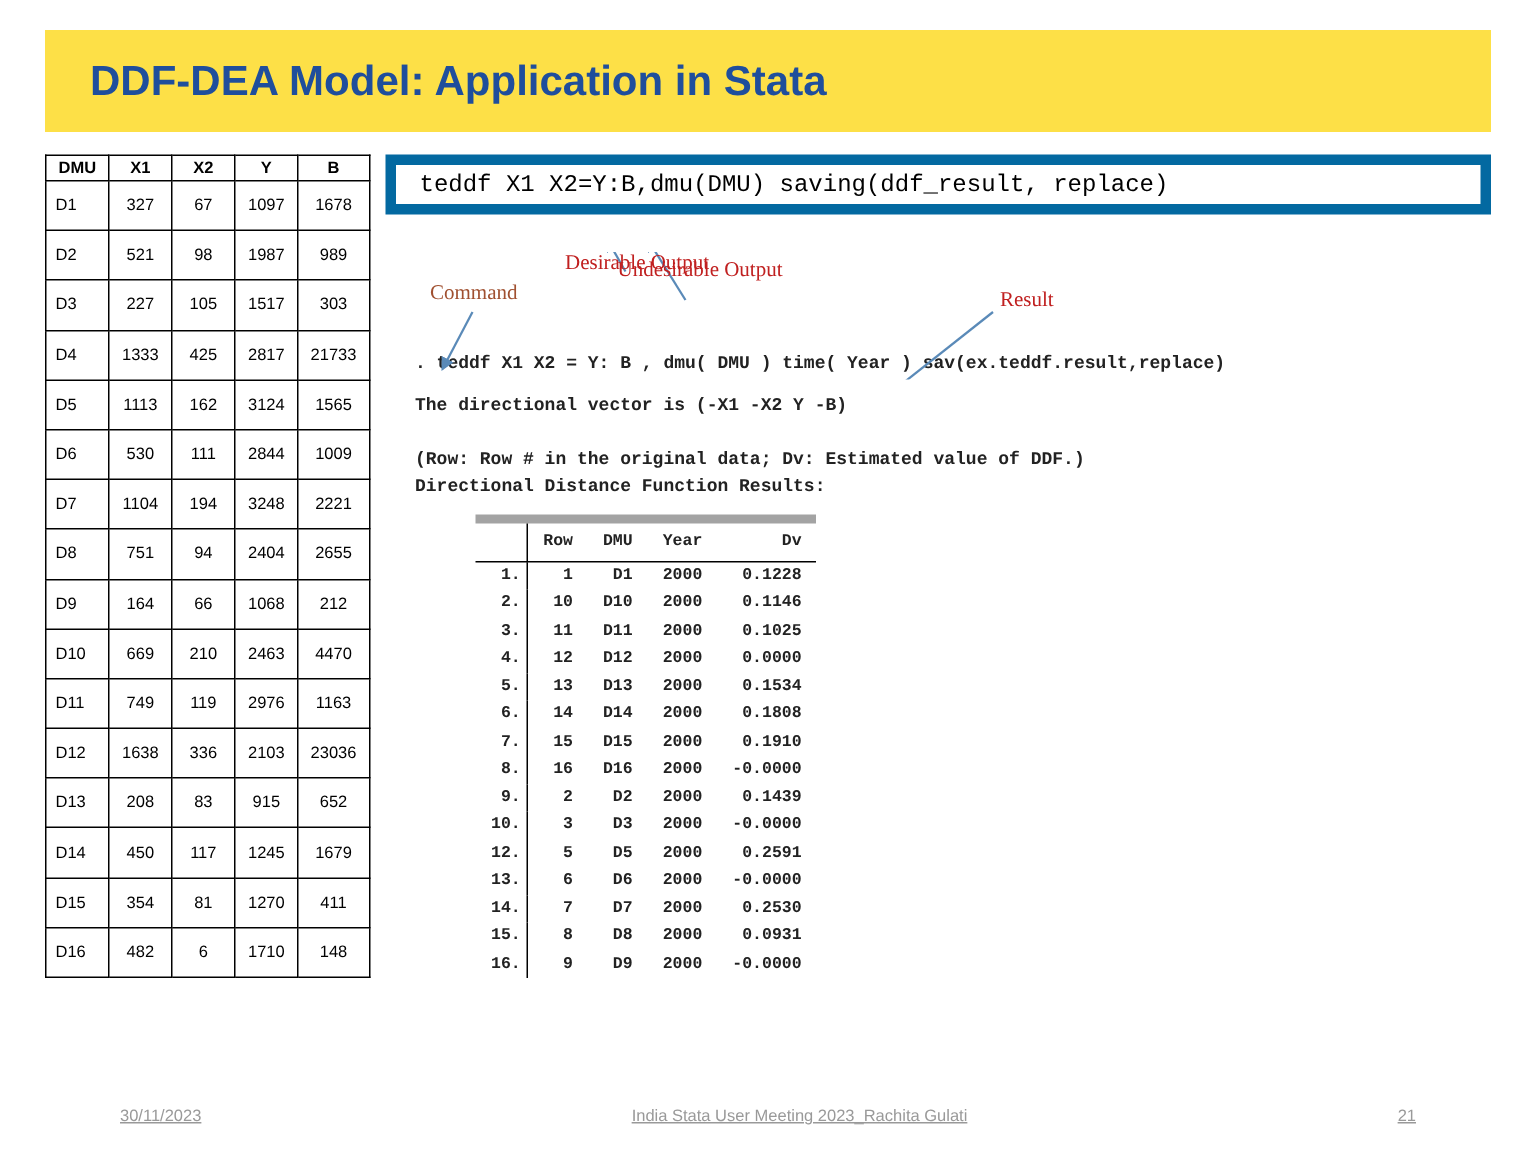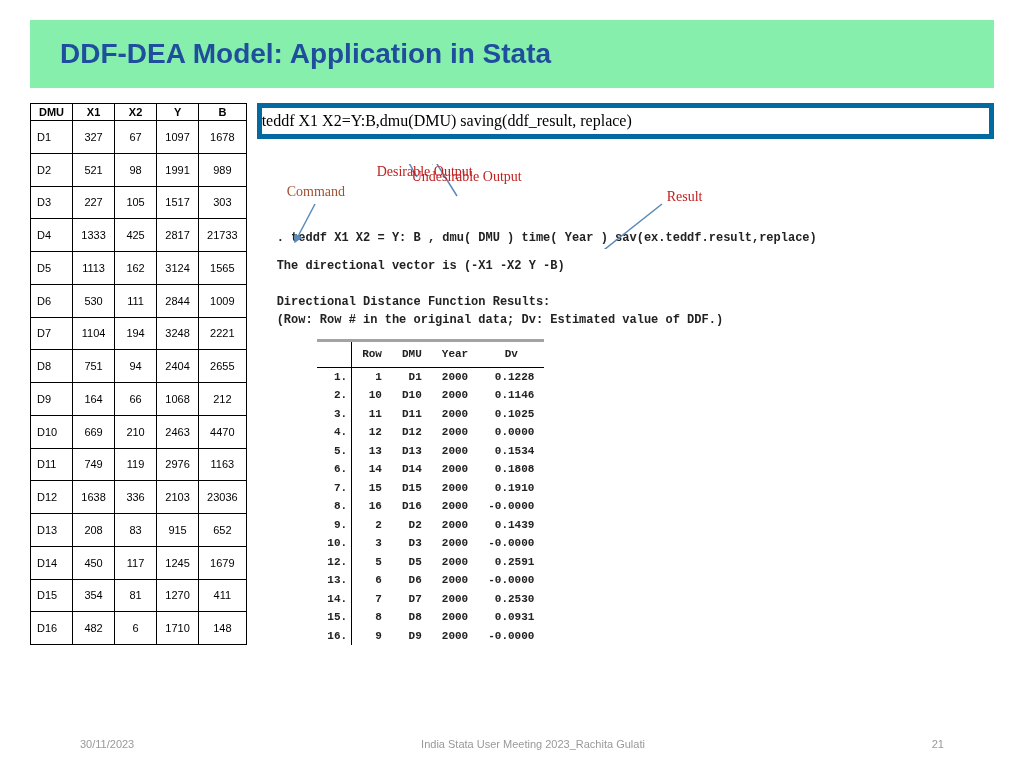--- a/index.html
+++ b/index.html
@@ -4,21 +4,21 @@
 <style>
   * { margin: 0; padding: 0; box-sizing: border-box; }
   body {
     width: 1024px;
     height: 768px;
     font-family: Arial, sans-serif;
     background: #fff;
     position: relative;
   }
   .title-bar {
-    background: #86efac;
+    background: #fde047;
     padding: 18px 30px;
     margin: 20px 30px 0 30px;
   }
   .title-bar h1 {
     color: #1f4e9c;
     font-size: 28px;
     font-weight: bold;
   }
   .content {
     display: flex;
@@ -41,23 +41,23 @@
   }
   .data-table td:first-child {
     text-align: left;
     padding-left: 6px;
   }
   .right-col {
     flex: 1;
     position: relative;
   }
   .command-box {
-    border: 5px solid #0369a1;
-    padding: 4px 0;
-    font-family: Liberation Serif, serif;
+    border: 7px solid #0369a1;
+    padding: 4px 16px;
+    font-family: Liberation Mono, monospace;
     font-size: 16px;
     margin-bottom: 25px;
   }
   .labels {
     position: relative;
     height: 65px;
     font-family: "Times New Roman", serif;
     font-size: 14px;
   }
   .lbl { position: absolute; }
@@ -81,23 +81,22 @@
     font-size: 11px;
     font-weight: bold;
     border-collapse: collapse;
     margin-left: 40px;
   }
   .results-table th, .results-table td {
     padding: 1px 10px;
     text-align: right;
   }
   .results-table th {
-    border-top: 3px solid #a3a3a3;
+    border-top: 6px solid #a3a3a3;
     border-bottom: 1px solid #000;
-    text-align: center;
     padding: 4px 10px;
   }
   .results-table td.idx {
     text-align: right;
     border-right: 1px solid #000;
     padding-right: 4px;
     width: 35px;
   }
   .results-table th.idx-h {
     border-right: 1px solid #000;
@@ -105,20 +104,21 @@
   .footer {
     position: absolute;
     bottom: 18px;
     left: 0;
     width: 100%;
     display: flex;
     justify-content: space-between;
     padding: 0 80px;
     font-size: 11px;
     color: #999;
+    text-decoration: underline;
   }
   svg.arrows {
     position: absolute;
     top: 0;
     left: 0;
     pointer-events: none;
   }
 </style>
 </head>
 <body>
@@ -144,21 +144,21 @@
           <td>D1</td>
           <td>327</td>
           <td>67</td>
           <td>1097</td>
           <td>1678</td>
         </tr>
         <tr>
           <td>D2</td>
           <td>521</td>
           <td>98</td>
-          <td>1991</td>
+          <td>1987</td>
           <td>989</td>
         </tr>
         <tr>
           <td>D3</td>
           <td>227</td>
           <td>105</td>
           <td>1517</td>
           <td>303</td>
         </tr>
         <tr>
@@ -273,22 +273,22 @@
       <span class="lbl lbl-cmd">Command</span>
       <span class="lbl lbl-des">Desirable Output</span>
       <span class="lbl lbl-und">Undesirable Output</span>
       <span class="lbl lbl-res">Result</span>
     </div>
 
     <div class="stata-block">
       <div class="stata-cmd">. teddf X1 X2 = Y: B , dmu( DMU ) time( Year ) sav(ex.teddf.result,replace)</div>
       <div class="stata-vec">The directional vector is (-X1 -X2 Y -B)</div>
       <div class="stata-hdr">
+        <div>   (Row: Row # in the original data; Dv: Estimated value of  DDF.)</div>
         <div>Directional Distance Function Results:</div>
-        <div>   (Row: Row # in the original data; Dv: Estimated value of  DDF.)</div>
       </div>
 
       <table class="results-table">
         <thead>
             <tr>
               <th class="idx-h"></th>
               <th>Row</th>
               <th>DMU</th>
               <th>Year</th>
               <th>Dv</th>

